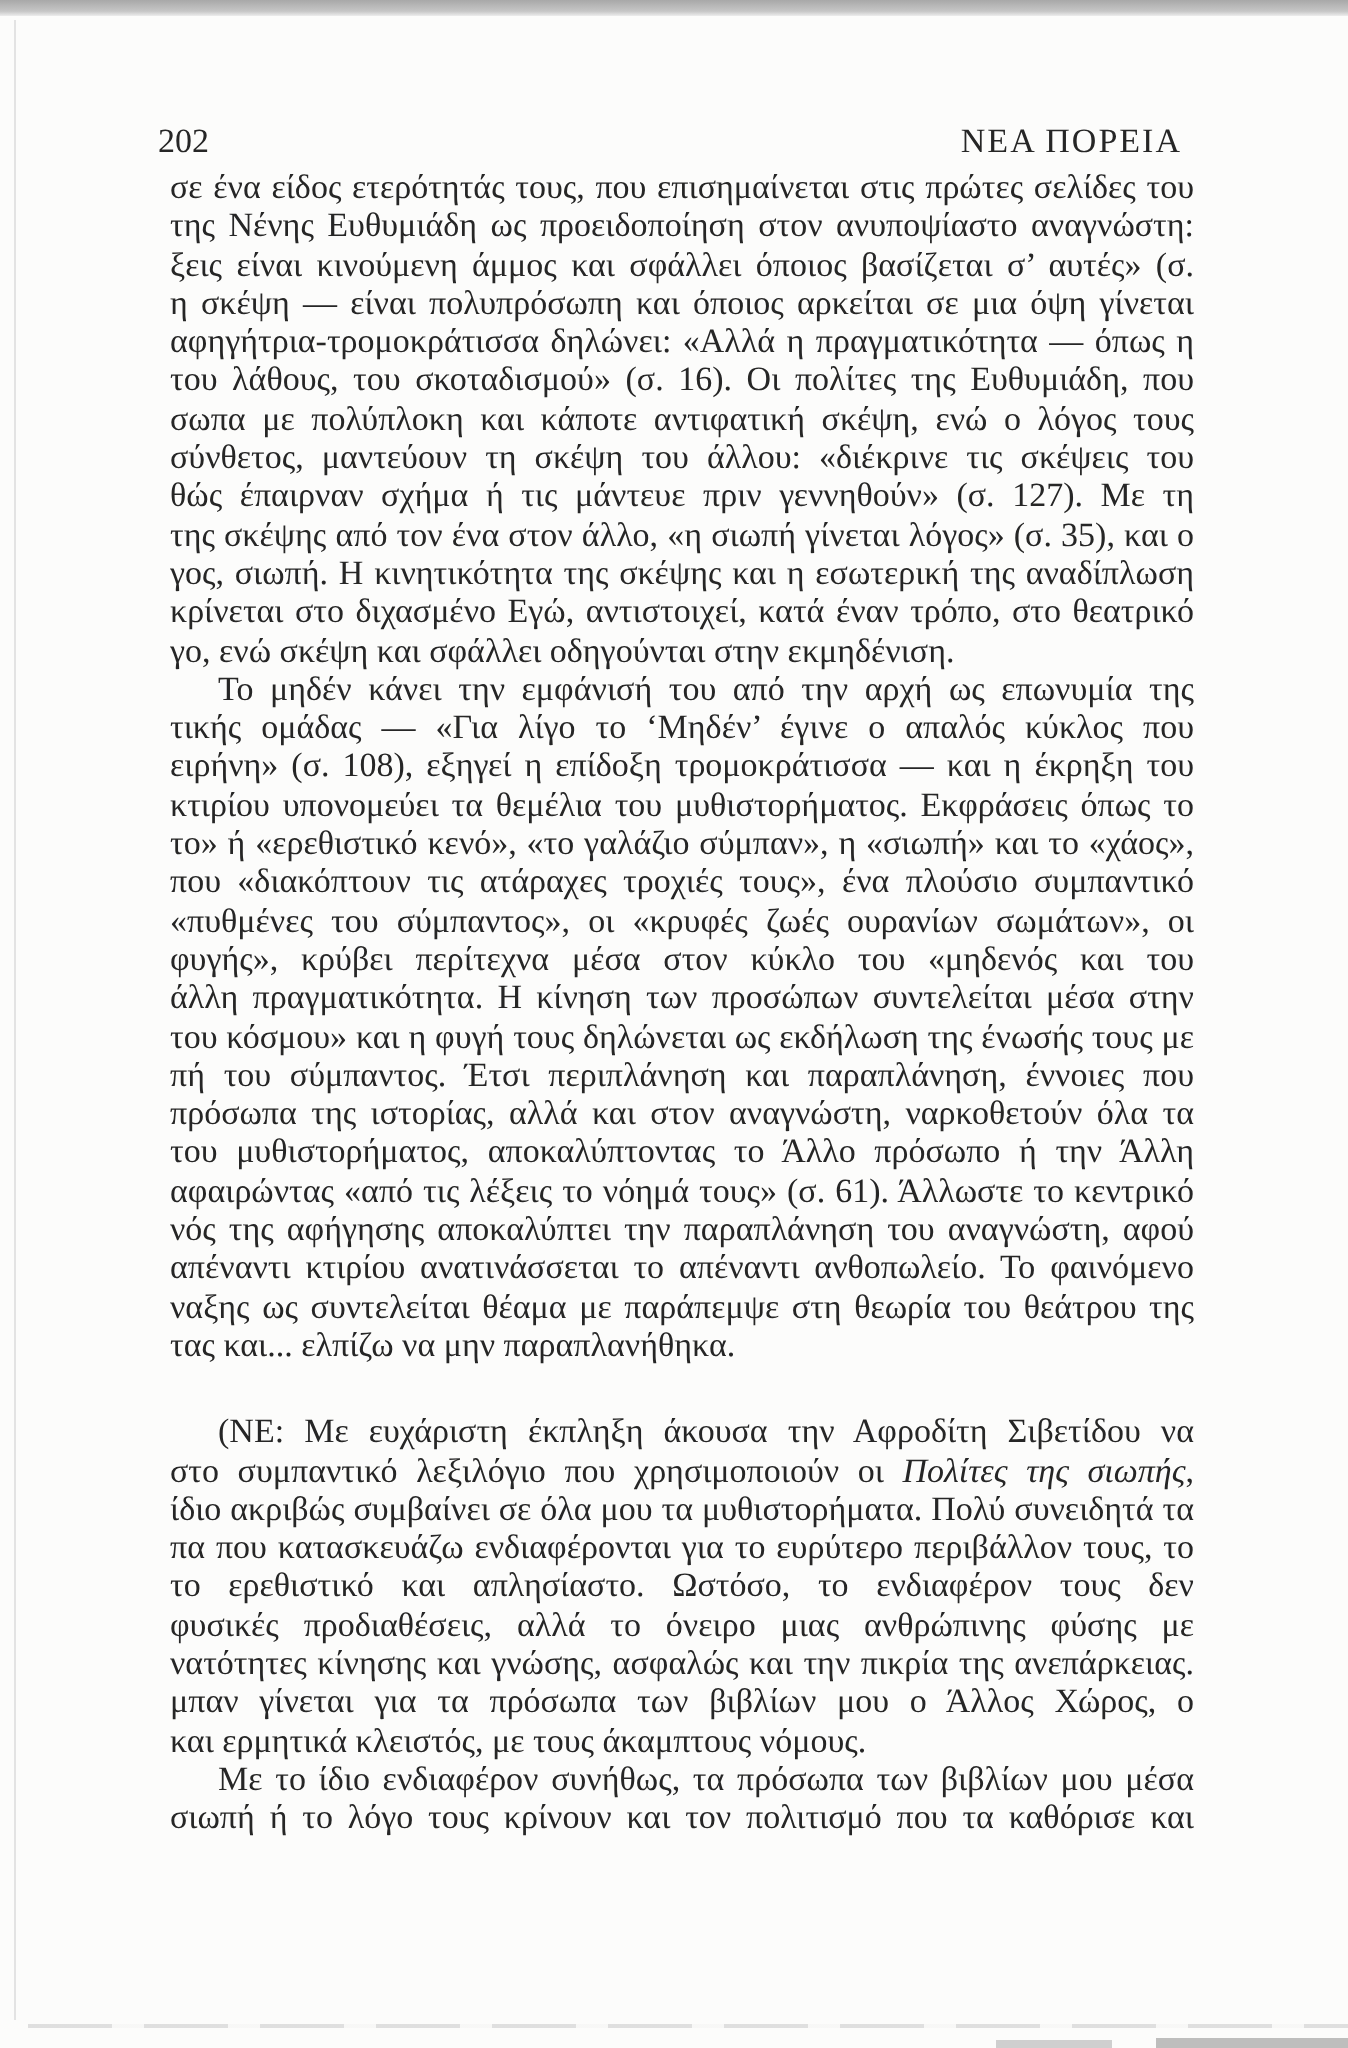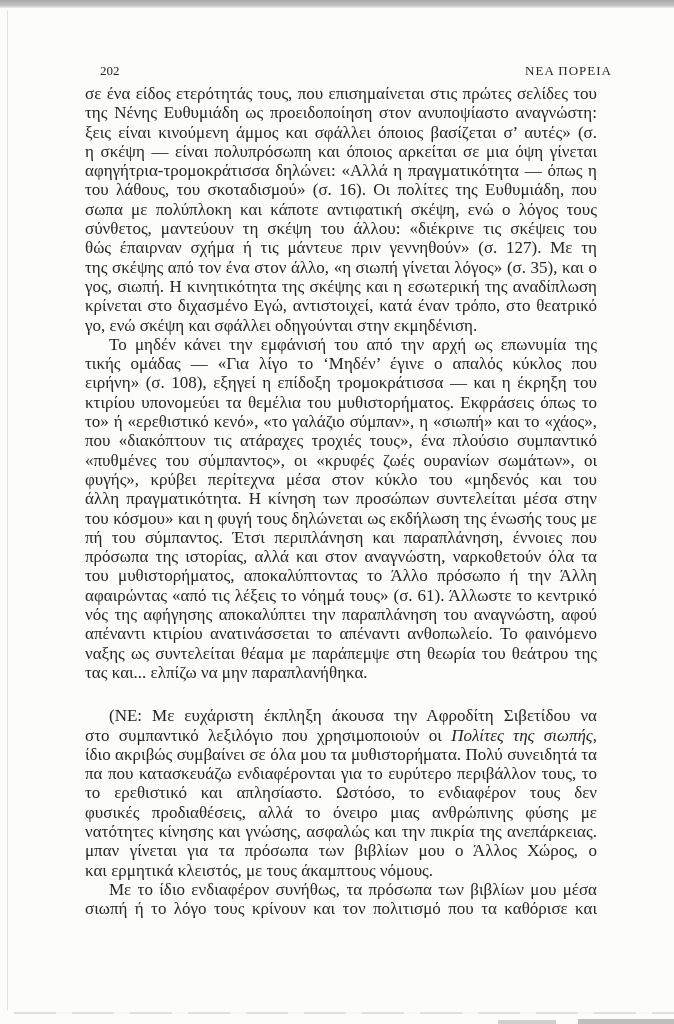--- a/index.html
+++ b/index.html
@@ -36,25 +36,25 @@
     position: absolute; bottom: 0; right: 0; width: 96px; height: 5px;
     background: #8a8a8a; opacity: 0.55;
   }
   .scan-corner-mark-2 {
     position: absolute; bottom: 0; right: 118px; width: 58px; height: 4px;
     background: #9a9a9a; opacity: 0.45;
   }
   
   .header {
     position: absolute;
-    top: 47px; left: 100px; width: 512px;
+    top: 47px; left: 79px; width: 512px;
     display: flex;
     justify-content: space-between;
     align-items: baseline;
-    font-size: 13px;
+    font-size: 17px;
     line-height: 16px;
   }
   .journal-title {
     letter-spacing: 1px;
     margin-top: 16px;
   }
   
   .body-text {
     position: absolute;
     top: 84px; left: 85px; width: 512px;

